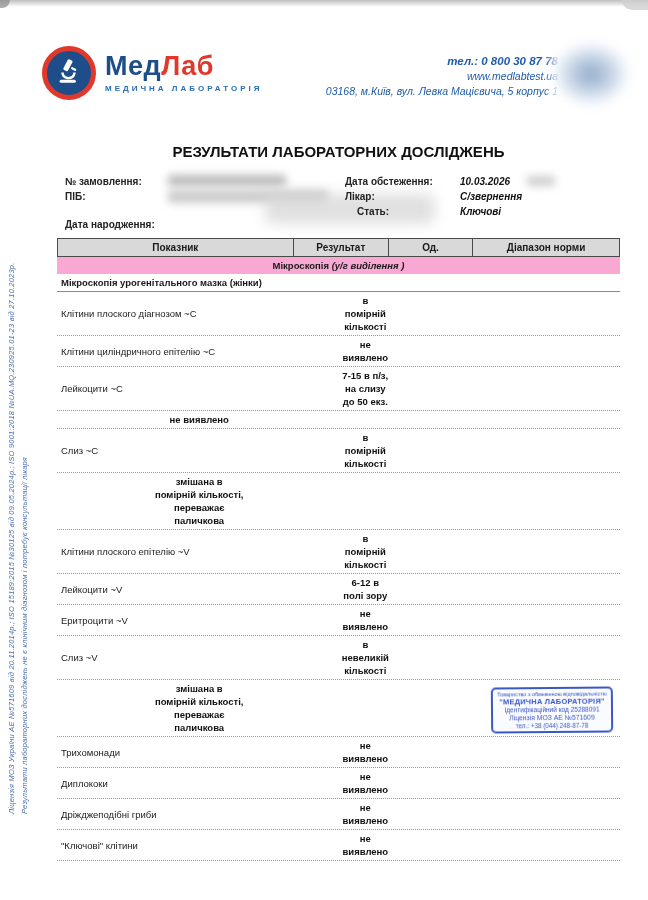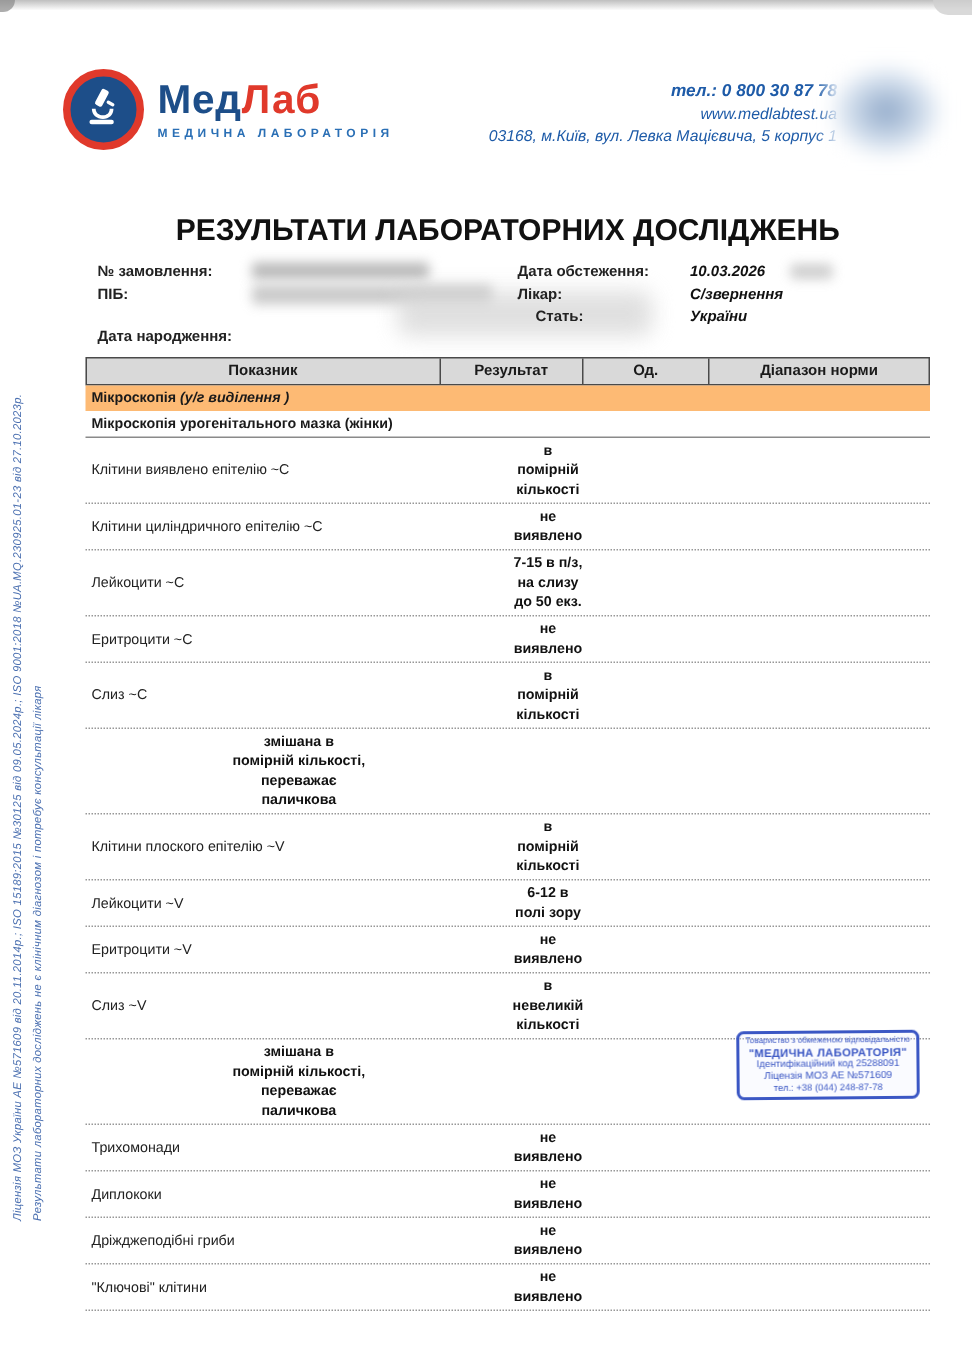--- a/index.html
+++ b/index.html
@@ -34,39 +34,39 @@
            font-style:italic;line-height:15px;}
   .contact .phone{font-weight:bold;font-size:11.5px;}
   .contact .site{font-size:10.5px;}
   .contact .addr{font-size:10.5px;}
 
   .qr-blur{position:absolute;top:42px;left:552px;width:78px;height:64px;
            background:radial-gradient(closest-side,#8fa8c8,#d7e2ef 70%,#ffffff);
            filter:blur(6px);}
 
   .doc-title{position:absolute;top:143px;left:57px;width:563px;text-align:center;
-             font-weight:bold;font-size:20px;color:#111;}
+             font-weight:bold;font-size:15px;color:#111;}
 
   
   .info{position:absolute;top:172px;left:65px;width:560px;font-size:10px;}
   .info-row{position:absolute;white-space:nowrap;}
   .info-label{color:#222;font-weight:bold;}
   .info-value{font-weight:bold;font-style:italic;color:#111;}
   .blur-box{display:inline-block;vertical-align:middle;background:#b9b9b9;
             filter:blur(4px);border-radius:2px;}
   .blur-soft{position:absolute;background:#d8d8d8;filter:blur(7px);border-radius:8px;opacity:.8;}
 
   
   .rtable{position:absolute;top:238px;left:57px;width:563px;font-size:9.5px;}
   .thead{display:grid;grid-template-columns:42% 17% 15% 26%;background:#d9d9d9;
          border:1px solid #4a4a4a;box-sizing:border-box;}
   .thead .hcell{padding:3px 2px;text-align:center;font-weight:bold;font-size:10px;
                 border-right:1px solid #4a4a4a;}
   .thead .hcell:last-child{border-right:none;}
-  .section-row{background:#fdba74;padding:3px 4px;font-weight:bold;}
+  .section-row{background:#f9a8d4;text-align:center;padding:3px 4px;font-weight:bold;}
   .section-note{font-style:italic;}
   .subsection-row{font-weight:bold;padding:3px 4px;border-bottom:1px solid #8a8a8a;}
   .trow{display:grid;grid-template-columns:42% 17% 15% 26%;align-items:center;
         border-bottom:1px dotted #979797;padding:2px 0;}
   .cell{line-height:13px;}
   .param{padding-left:4px;padding-right:8px;color:#222;}
   .result{font-weight:bold;text-align:center;white-space:pre-line;color:#111;margin-left:48px;}
 
   
   .stamp{position:absolute;top:687px;left:491px;width:122px;height:46px;
@@ -140,58 +140,57 @@
     </div>
     <span class="info-value" style="position:absolute;left:395px;top:4px;">10.03.2026</span>
     <span class="blur-box" style="position:absolute;left:462px;top:4px;width:28px;height:10px;opacity:.7;"></span>
     <div class="info-row" style="left:280px;top:19px;">
       <span class="info-label">Лікар:</span>
     </div>
     <span class="info-value" style="position:absolute;left:395px;top:19px;text-align:right;">С/звернення</span>
     <div class="info-row" style="left:280px;top:34px;margin-left:12px;">
       <span class="info-label">Стать:</span>
     </div>
-    <span class="info-value" style="position:absolute;left:395px;top:34px;">України</span>
+    <span class="info-value" style="position:absolute;left:395px;top:34px;">Ключові</span>
   </div>
 
   <div class="rtable">
     <div class="thead">
       <div class="hcell">Показник</div>
       <div class="hcell">Результат</div>
       <div class="hcell">Од.</div>
       <div class="hcell">Діапазон норми</div>
     </div>
     <div class="section-row">
       <span>Мікроскопія</span>
       <span class="section-note">(у/г виділення )</span>
     </div>
     <div class="subsection-row">Мікроскопія урогенітального мазка (жінки)</div>
     <div>
         <div class="trow">
-      <div class="cell param">Клітини виявлено епітелію ~С</div>
+      <div class="cell param">Клітини плоского діагнозом ~С</div>
       <div class="cell result">в помірній
 кількості</div>
       <div class="cell unit"></div>
       <div class="cell range"></div>
     </div>
         <div class="trow">
       <div class="cell param">Клітини циліндричного епітелію ~С</div>
       <div class="cell result">не виявлено</div>
       <div class="cell unit"></div>
       <div class="cell range"></div>
     </div>
         <div class="trow">
       <div class="cell param">Лейкоцити ~С</div>
       <div class="cell result">7-15 в п/з, на слизу
 до 50 екз.</div>
       <div class="cell unit"></div>
       <div class="cell range"></div>
     </div>
         <div class="trow">
-      <div class="cell param">Еритроцити ~С</div>
       <div class="cell result">не виявлено</div>
       <div class="cell unit"></div>
       <div class="cell range"></div>
     </div>
         <div class="trow">
       <div class="cell param">Слиз ~С</div>
       <div class="cell result">в помірній
 кількості</div>
       <div class="cell unit"></div>
       <div class="cell range"></div>

